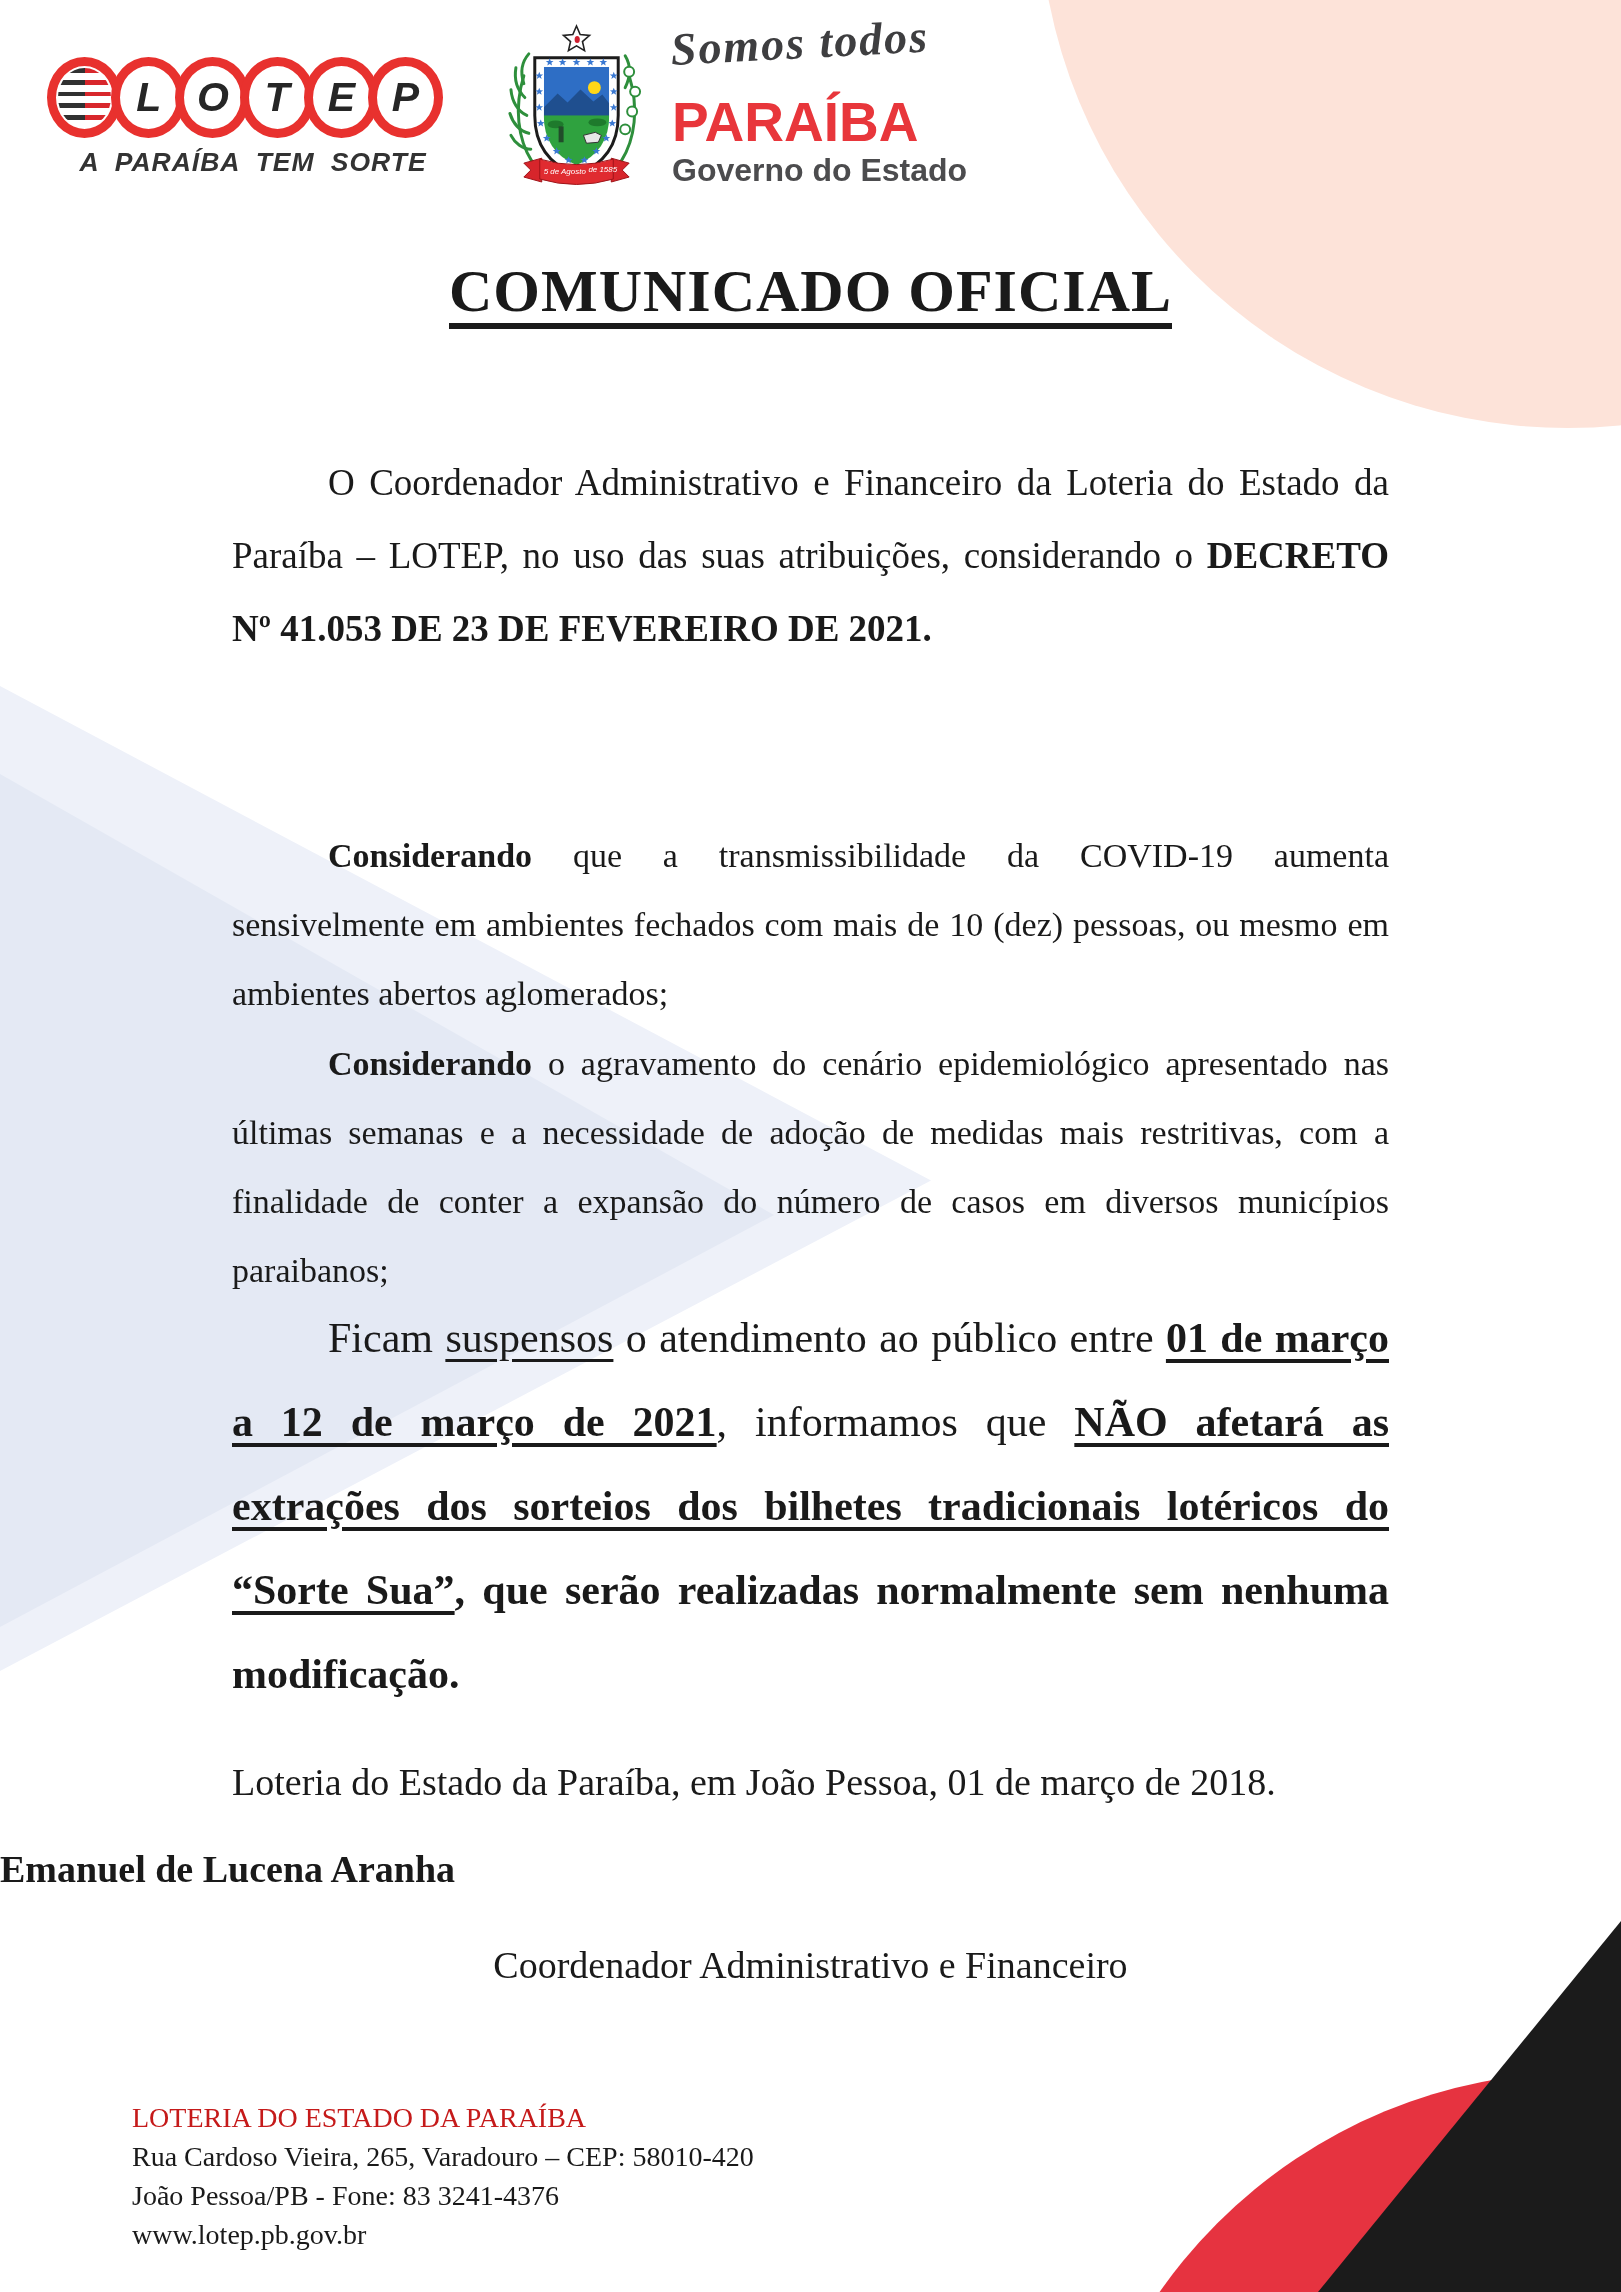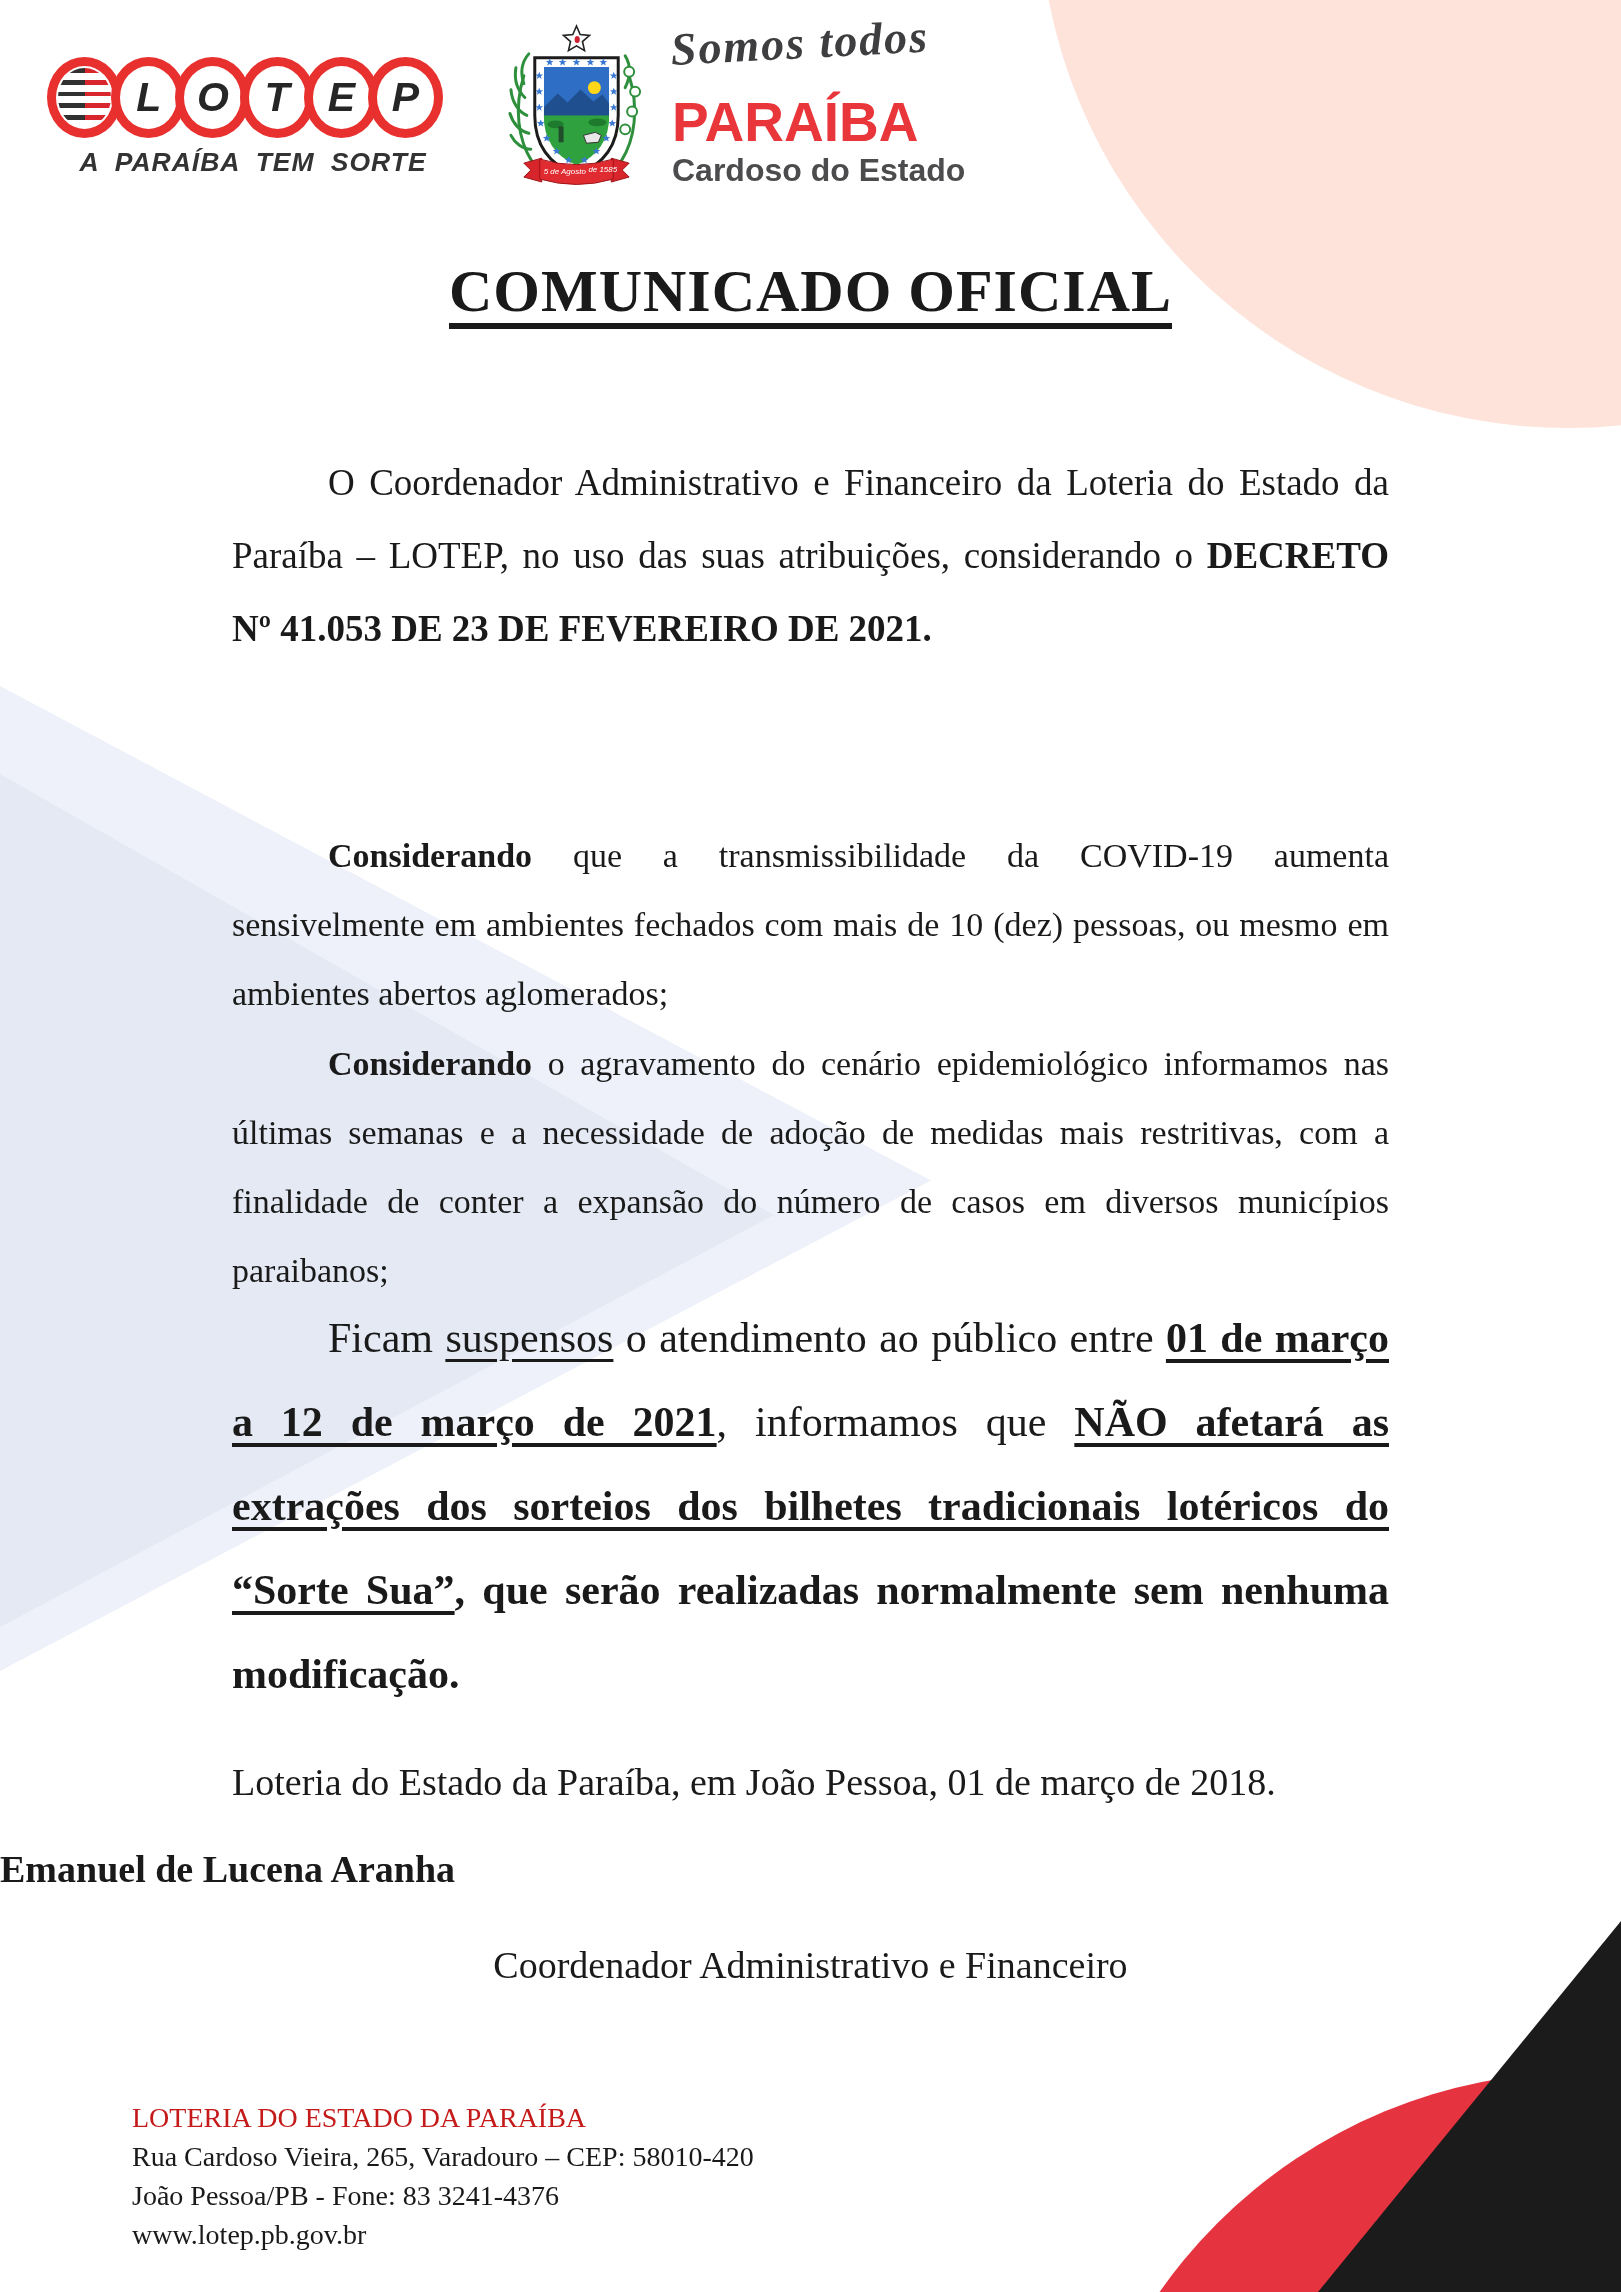--- a/index.html
+++ b/index.html
@@ -178,32 +178,32 @@
     <path d="M128,140 L110,135 L110,159 L128,154 L121,147 Z" fill="#d7252b" stroke="#9e1318" stroke-width="1"></path>
     <path d="M38,136 Q75,147 112,136 L112,156 Q75,167 38,156 Z" fill="#e02b30" stroke="#9e1318" stroke-width="1"></path>
     <text x="42" y="151" font-size="8" font-style="italic" fill="#ffffff" font-family="Liberation Sans, sans-serif">5 de Agosto</text>
     <text x="87" y="149" font-size="8" font-style="italic" fill="#ffffff" font-family="Liberation Sans, sans-serif">de 1585</text>
   </g>
 </svg>
 
 <div class="content gov-text">
   <div class="gov-script">Somos todos</div>
   <div class="gov-state">PARAÍBA</div>
-  <div class="gov-sub">Cardoso do Estado</div>
+  <div class="gov-sub">Governo do Estado</div>
 </div>
 
 <div class="content doc-title">
   <span>COMUNICADO OFICIAL</span>
 </div>
 
 <div class="content para p1"><span>O Coordenador Administrativo e Financeiro da Loteria do Estado da Paraíba – LOTEP, no uso das suas atribuições, considerando o </span><span class="b">DECRETO Nº 41.053 DE 23 DE FEVEREIRO DE 2021.</span></div>
 
 <div class="content para p2"><span class="b">Considerando</span><span> que a transmissibilidade da COVID-19 aumenta sensivelmente em ambientes fechados com mais de 10 (dez) pessoas, ou mesmo em ambientes abertos aglomerados;</span></div>
 
-<div class="content para p3"><span class="b">Considerando</span><span> o agravamento do cenário epidemiológico informamos nas últimas semanas e a necessidade de adoção de medidas mais restritivas, com a finalidade de conter a expansão do número de casos em diversos municípios paraibanos;</span></div>
+<div class="content para p3"><span class="b">Considerando</span><span> o agravamento do cenário epidemiológico apresentado nas últimas semanas e a necessidade de adoção de medidas mais restritivas, com a finalidade de conter a expansão do número de casos em diversos municípios paraibanos;</span></div>
 
 <div class="content para p4"><span>Ficam </span><span class="u">suspensos</span><span> o atendimento ao público entre </span><span class="bu">01 de março a 12 de março de 2021</span><span>, informamos que </span><span class="bu">NÃO  afetará as extrações dos sorteios dos bilhetes tradicionais lotéricos do “Sorte Sua”</span><span class="b">, que serão realizadas normalmente sem nenhuma modificação.</span></div>
 
 <div class="content date-line">Loteria do Estado da Paraíba, em João Pessoa, 01 de março de 2018.</div>
 
 <div class="content sig-name">Emanuel de Lucena Aranha</div>
 <div class="content sig-role">Coordenador Administrativo e Financeiro</div>
 
 <div class="content footer">
   <div class="footer-org">LOTERIA DO ESTADO DA PARAÍBA</div>

